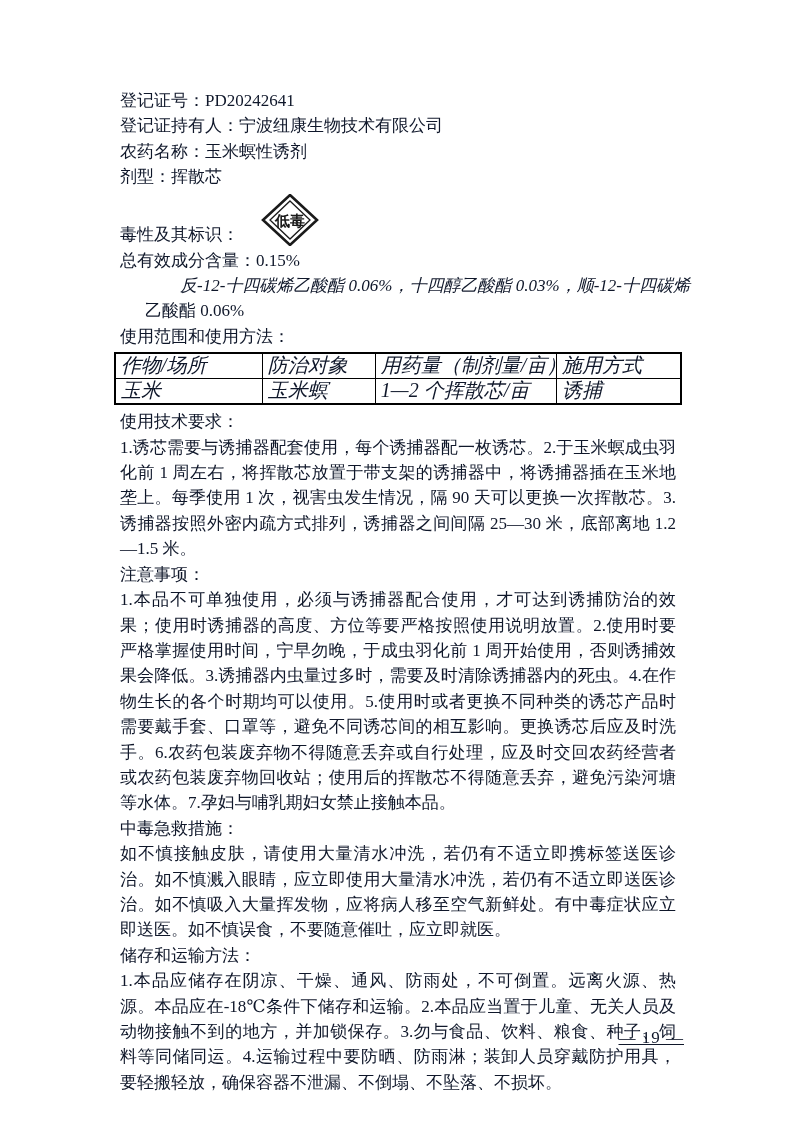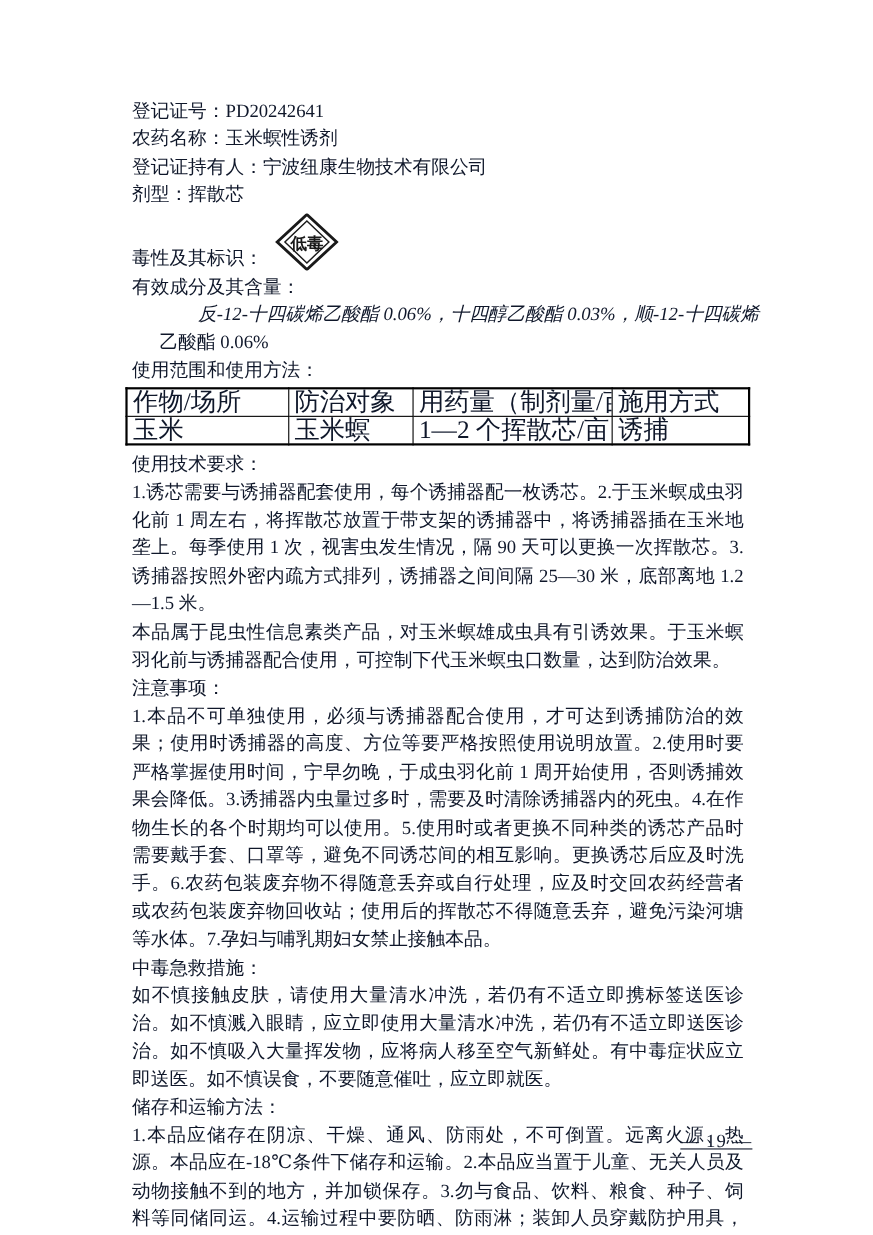--- a/index.html
+++ b/index.html
@@ -22,74 +22,75 @@
   .para {
     font-size: 17px;
     line-height: 25.4px;
     text-align: justify;
   }
   .ing1 { padding-left: 60px; white-space: nowrap; font-style: italic; }
   .ing2 { padding-left: 25px; white-space: nowrap; }
   .tox-row {
     display: flex;
     align-items: flex-end;
-    gap: 11px;
+    gap: 22px;
     height: 56px;
     margin-top: 2px;
   }
   .tox-label { font-size: 17px; line-height: 25.4px; }
   .tox-badge { display: block; margin-bottom: 2px; }
   table.usage {
     border-collapse: collapse;
     width: calc(100% + 12px);
     margin-left: -6px;
     margin-top: 3px;
     margin-bottom: 4px;
     border: 2.5px solid #000;
     table-layout: fixed;
   }
   table.usage td {
     border: 1.5px solid #000;
-    font-size: 23px;
+    font-size: 20px;
     line-height: 21px;
     padding: 1px 5px 2px 5px;
     height: 24px;
     white-space: nowrap;
     overflow: hidden;
+    font-style: italic;
   }
   .c1 { width: 26%; } .c2 { width: 20%; } .c3 { width: 32%; } .c4 { width: 22%; }
   .page-number {
     position: absolute;
     top: 1028px;
     right: 110px;
     font-size: 17px;
     letter-spacing: 1px;
     text-decoration: underline;
   }
 </style>
 </head>
 <body>
 
 <div class="page">
 
   <div class="line">登记证号：PD20242641</div>
+  <div class="line">登记证持有人：宁波纽康生物技术有限公司</div>
   <div class="line">农药名称：玉米螟性诱剂</div>
-  <div class="line">登记证持有人：宁波纽康生物技术有限公司</div>
   <div class="line">剂型：挥散芯</div>
 
   <div class="tox-row">
     <span class="tox-label">毒性及其标识：</span>
     <svg class="tox-badge" width="58" height="52" viewBox="0 0 58 52">
       <polygon points="29,1 56,26 29,51 2,26" fill="none" stroke="#1a1a1a" stroke-width="2.6"></polygon>
       <polygon points="29,7 49,26 29,45 9,26" fill="none" stroke="#1a1a1a" stroke-width="1.3"></polygon>
       <text x="29" y="32" text-anchor="middle" font-size="15" font-weight="bold" font-family="Liberation Serif, DejaVu Serif, serif" fill="#1a1a1a">低毒</text>
     </svg>
   </div>
 
-  <div class="line">有效成分及其含量：</div>
+  <div class="line">总有效成分含量：0.15%</div>
   <div class="line ing1">反-12-十四碳烯乙酸酯 0.06%，十四醇乙酸酯 0.03%，顺-12-十四碳烯</div>
   <div class="line ing2">乙酸酯 0.06%</div>
   <div class="line">使用范围和使用方法：</div>
 
   <table class="usage">
     <tbody>
         <tr>
       <td class="c1">作物/场所</td>
       <td class="c2">防治对象</td>
       <td class="c3">用药量（制剂量/亩）</td>
@@ -100,21 +101,20 @@
       <td class="c2">玉米螟</td>
       <td class="c3">1—2 个挥散芯/亩</td>
       <td class="c4">诱捕</td>
     </tr>
   </tbody>
     </table>
 
   <div class="line">使用技术要求：</div>
   <div class="para">1.诱芯需要与诱捕器配套使用，每个诱捕器配一枚诱芯。2.于玉米螟成虫羽化前 1 周左右，将挥散芯放置于带支架的诱捕器中，将诱捕器插在玉米地垄上。每季使用 1 次，视害虫发生情况，隔 90 天可以更换一次挥散芯。3.诱捕器按照外密内疏方式排列，诱捕器之间间隔 25—30 米，底部离地 1.2—1.5 米。</div>
 
-  <div class="para">本品属于昆虫性信息素类产品，对玉米螟雄成虫具有引诱效果。于玉米螟羽化前与诱捕器配合使用，可控制下代玉米螟虫口数量，达到防治效果。</div>
 
   <div class="line">注意事项：</div>
   <div class="para">1.本品不可单独使用，必须与诱捕器配合使用，才可达到诱捕防治的效果；使用时诱捕器的高度、方位等要严格按照使用说明放置。2.使用时要严格掌握使用时间，宁早勿晚，于成虫羽化前 1 周开始使用，否则诱捕效果会降低。3.诱捕器内虫量过多时，需要及时清除诱捕器内的死虫。4.在作物生长的各个时期均可以使用。5.使用时或者更换不同种类的诱芯产品时需要戴手套、口罩等，避免不同诱芯间的相互影响。更换诱芯后应及时洗手。6.农药包装废弃物不得随意丢弃或自行处理，应及时交回农药经营者或农药包装废弃物回收站；使用后的挥散芯不得随意丢弃，避免污染河塘等水体。7.孕妇与哺乳期妇女禁止接触本品。</div>
 
   <div class="line">中毒急救措施：</div>
   <div class="para">如不慎接触皮肤，请使用大量清水冲洗，若仍有不适立即携标签送医诊治。如不慎溅入眼睛，应立即使用大量清水冲洗，若仍有不适立即送医诊治。如不慎吸入大量挥发物，应将病人移至空气新鲜处。有中毒症状应立即送医。如不慎误食，不要随意催吐，应立即就医。</div>
 
   <div class="line">储存和运输方法：</div>
   <div class="para">1.本品应储存在阴凉、干燥、通风、防雨处，不可倒置。远离火源、热源。本品应在-18℃条件下储存和运输。2.本品应当置于儿童、无关人员及动物接触不到的地方，并加锁保存。3.勿与食品、饮料、粮食、种子、饲料等同储同运。4.运输过程中要防晒、防雨淋；装卸人员穿戴防护用具，要轻搬轻放，确保容器不泄漏、不倒塌、不坠落、不损坏。</div>
 

